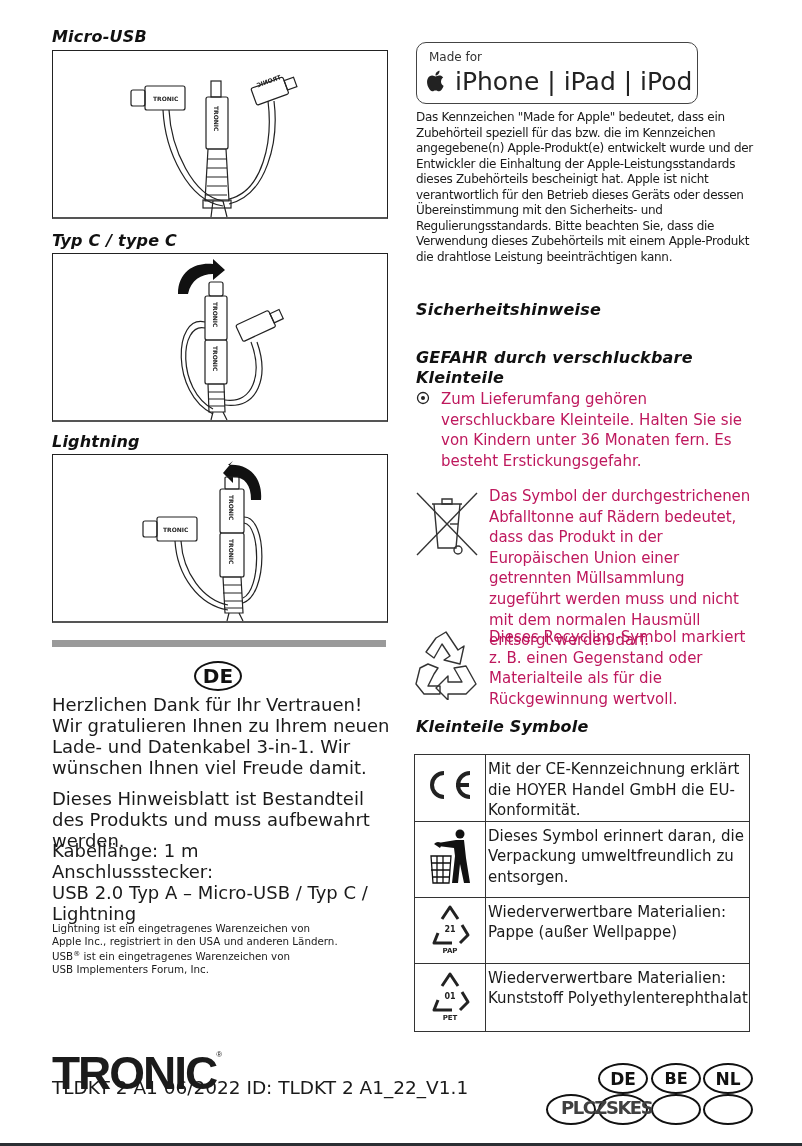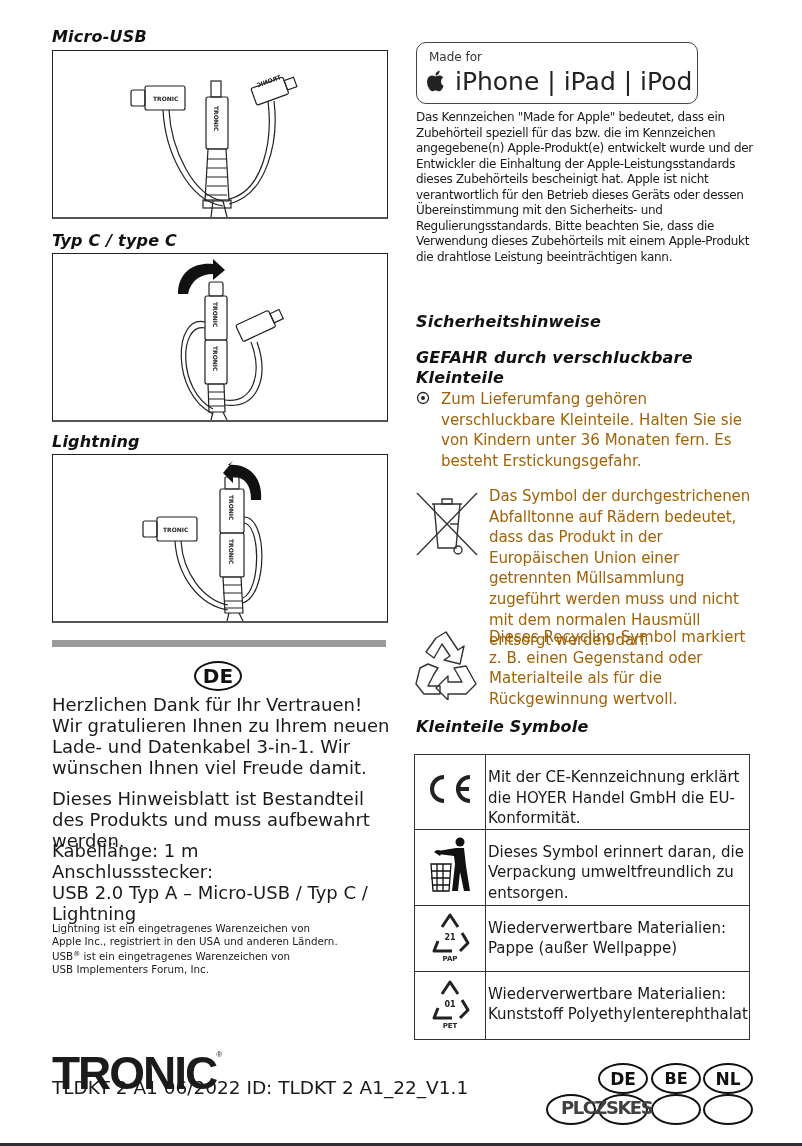--- a/index.html
+++ b/index.html
@@ -5,26 +5,26 @@
   html, body { margin: 0; padding: 0; background: #fff; }
   body { width: 802px; height: 1146px; position: relative; overflow: hidden; color: #1a1a1a;
          font-family: "DejaVu Sans", sans-serif; }
   .abs { position: absolute; }
   .hdr { font-family: "DejaVu Sans", sans-serif; font-weight: bold; font-style: italic; font-size: 16px; color: #111; letter-spacing: 0.2px; }
   .figbox { border: 1px solid #222; border-bottom: 2px solid #555; background: #fff; overflow: hidden; }
   .figbox svg { width: 100%; height: 100%; display: block; }
   .body-l { font-size: 18px; line-height: 21px; color: #1a1a1a; }
   .small { font-size: 10.3px; line-height: 13px; color: #1a1a1a; }
   .mfa { font-size: 12px; line-height: 15.5px; color: #1a1a1a; }
-  .body-r { font-size: 15px; line-height: 20.6px; color: #a16207; }
+  .body-r { font-size: 15px; line-height: 20.6px; color: #be185d; }
   .gbar { background: #9a9a9a; }
   .oval { position: absolute; border: 2px solid #111; border-radius: 50%; display: flex; align-items: center; justify-content: center;
           font-weight: bold; color: #111; box-sizing: border-box; }
   table.sym { border-collapse: collapse; position: absolute; left: 414px; top: 754px; width: 336px; }
-  table.sym td { border: 1px solid #333; vertical-align: top; padding: 12px 0 0 2px; font-size: 15px; line-height: 20.5px; color: #1a1a1a; }
+  table.sym td { border: 1px solid #333; vertical-align: top; padding: 4px 0 0 2px; font-size: 15px; line-height: 20.5px; color: #1a1a1a; }
   table.sym td.ic { width: 70px; padding: 0; text-align: center; vertical-align: middle; }
   .mfa-badge { position: absolute; left: 416px; top: 42px; width: 282px; height: 62px; border: 1.5px solid #444; border-radius: 10px; box-sizing: border-box; }
   .tronic { font-family: "Liberation Sans", sans-serif; font-weight: 900; font-size: 46px; letter-spacing: -2px; color: #1b1b1b; }
 </style>
 </head>
 <body>
 
 <div class="abs hdr" style="left:52px;top:27px;">Micro-USB</div>
 <div class="abs figbox" style="left:52px;top:50px;width:334px;height:166px;">
   <svg viewBox="0 0 334 166">
@@ -134,21 +134,21 @@
   <div class="abs" style="left:10px;top:24px;font-size:25px;color:#222;white-space:nowrap;">
     <svg width="20" height="22" viewBox="0 0 20 22" style="vertical-align:-2px;">
       <path d="M14 11.5c0-2.6 2.1-3.8 2.2-3.9-1.2-1.8-3.1-2-3.7-2-1.6-.2-3.1.9-3.9.9-.8 0-2-.9-3.4-.9C3.4 5.6 1.8 6.7.9 8.3c-1.8 3.2-.5 7.8 1.3 10.4.9 1.3 1.9 2.7 3.2 2.6 1.3-.1 1.8-.8 3.3-.8 1.6 0 2 .8 3.4.8 1.4 0 2.3-1.3 3.1-2.6 1-1.5 1.4-2.9 1.4-3-.1 0-2.6-1-2.6-4.2zM11.5 3.9c.7-.9 1.2-2 1.1-3.2-1 0-2.3.7-3 1.6-.7.8-1.2 2-1.1 3.1 1.2.1 2.3-.6 3-1.5z" fill="#222"></path>
     </svg>
     <span>iPhone | iPad | iPod</span>
   </div>
 </div>
 
 <div class="abs mfa" style="left:416px;top:110px;width:338px;text-align:left;letter-spacing:-0.3px;">Das Kennzeichen "Made for Apple" bedeutet, dass ein Zubehörteil speziell für das bzw. die im Kennzeichen angegebene(n) Apple-Produkt(e) entwickelt wurde und der Entwickler die Einhaltung der Apple-Leistungsstandards dieses Zubehörteils bescheinigt hat. Apple ist nicht verantwortlich für den Betrieb dieses Geräts oder dessen Übereinstimmung mit den Sicherheits- und Regulierungsstandards. Bitte beachten Sie, dass die Verwendung dieses Zubehörteils mit einem Apple-Produkt die drahtlose Leistung beeinträchtigen kann.</div>
 
-<div class="abs hdr" style="left:416px;top:312px;text-align:center;">Sicherheitshinweise</div>
+<div class="abs hdr" style="left:416px;top:300px;text-align:center;">Sicherheitshinweise</div>
 <div class="abs hdr" style="left:416px;top:348px;width:330px;line-height:20px;">GEFAHR durch verschluckbare Kleinteile</div>
 
 <div class="abs" style="left:416px;top:390px;width:16px;height:16px;">
   <svg width="14" height="14" viewBox="0 0 14 14">
       <circle cx="7" cy="7" r="5.5" fill="none" stroke="#222" stroke-width="1.3"></circle>
       <circle cx="7" cy="7" r="2" fill="#222"></circle>
     </svg>
 </div>
 <div class="abs body-r" style="left:441px;top:389px;width:315px;">Zum Lieferumfang gehören verschluckbare Kleinteile. Halten Sie sie von Kindern unter 36 Monaten fern. Es besteht Erstickungsgefahr.</div>
 

